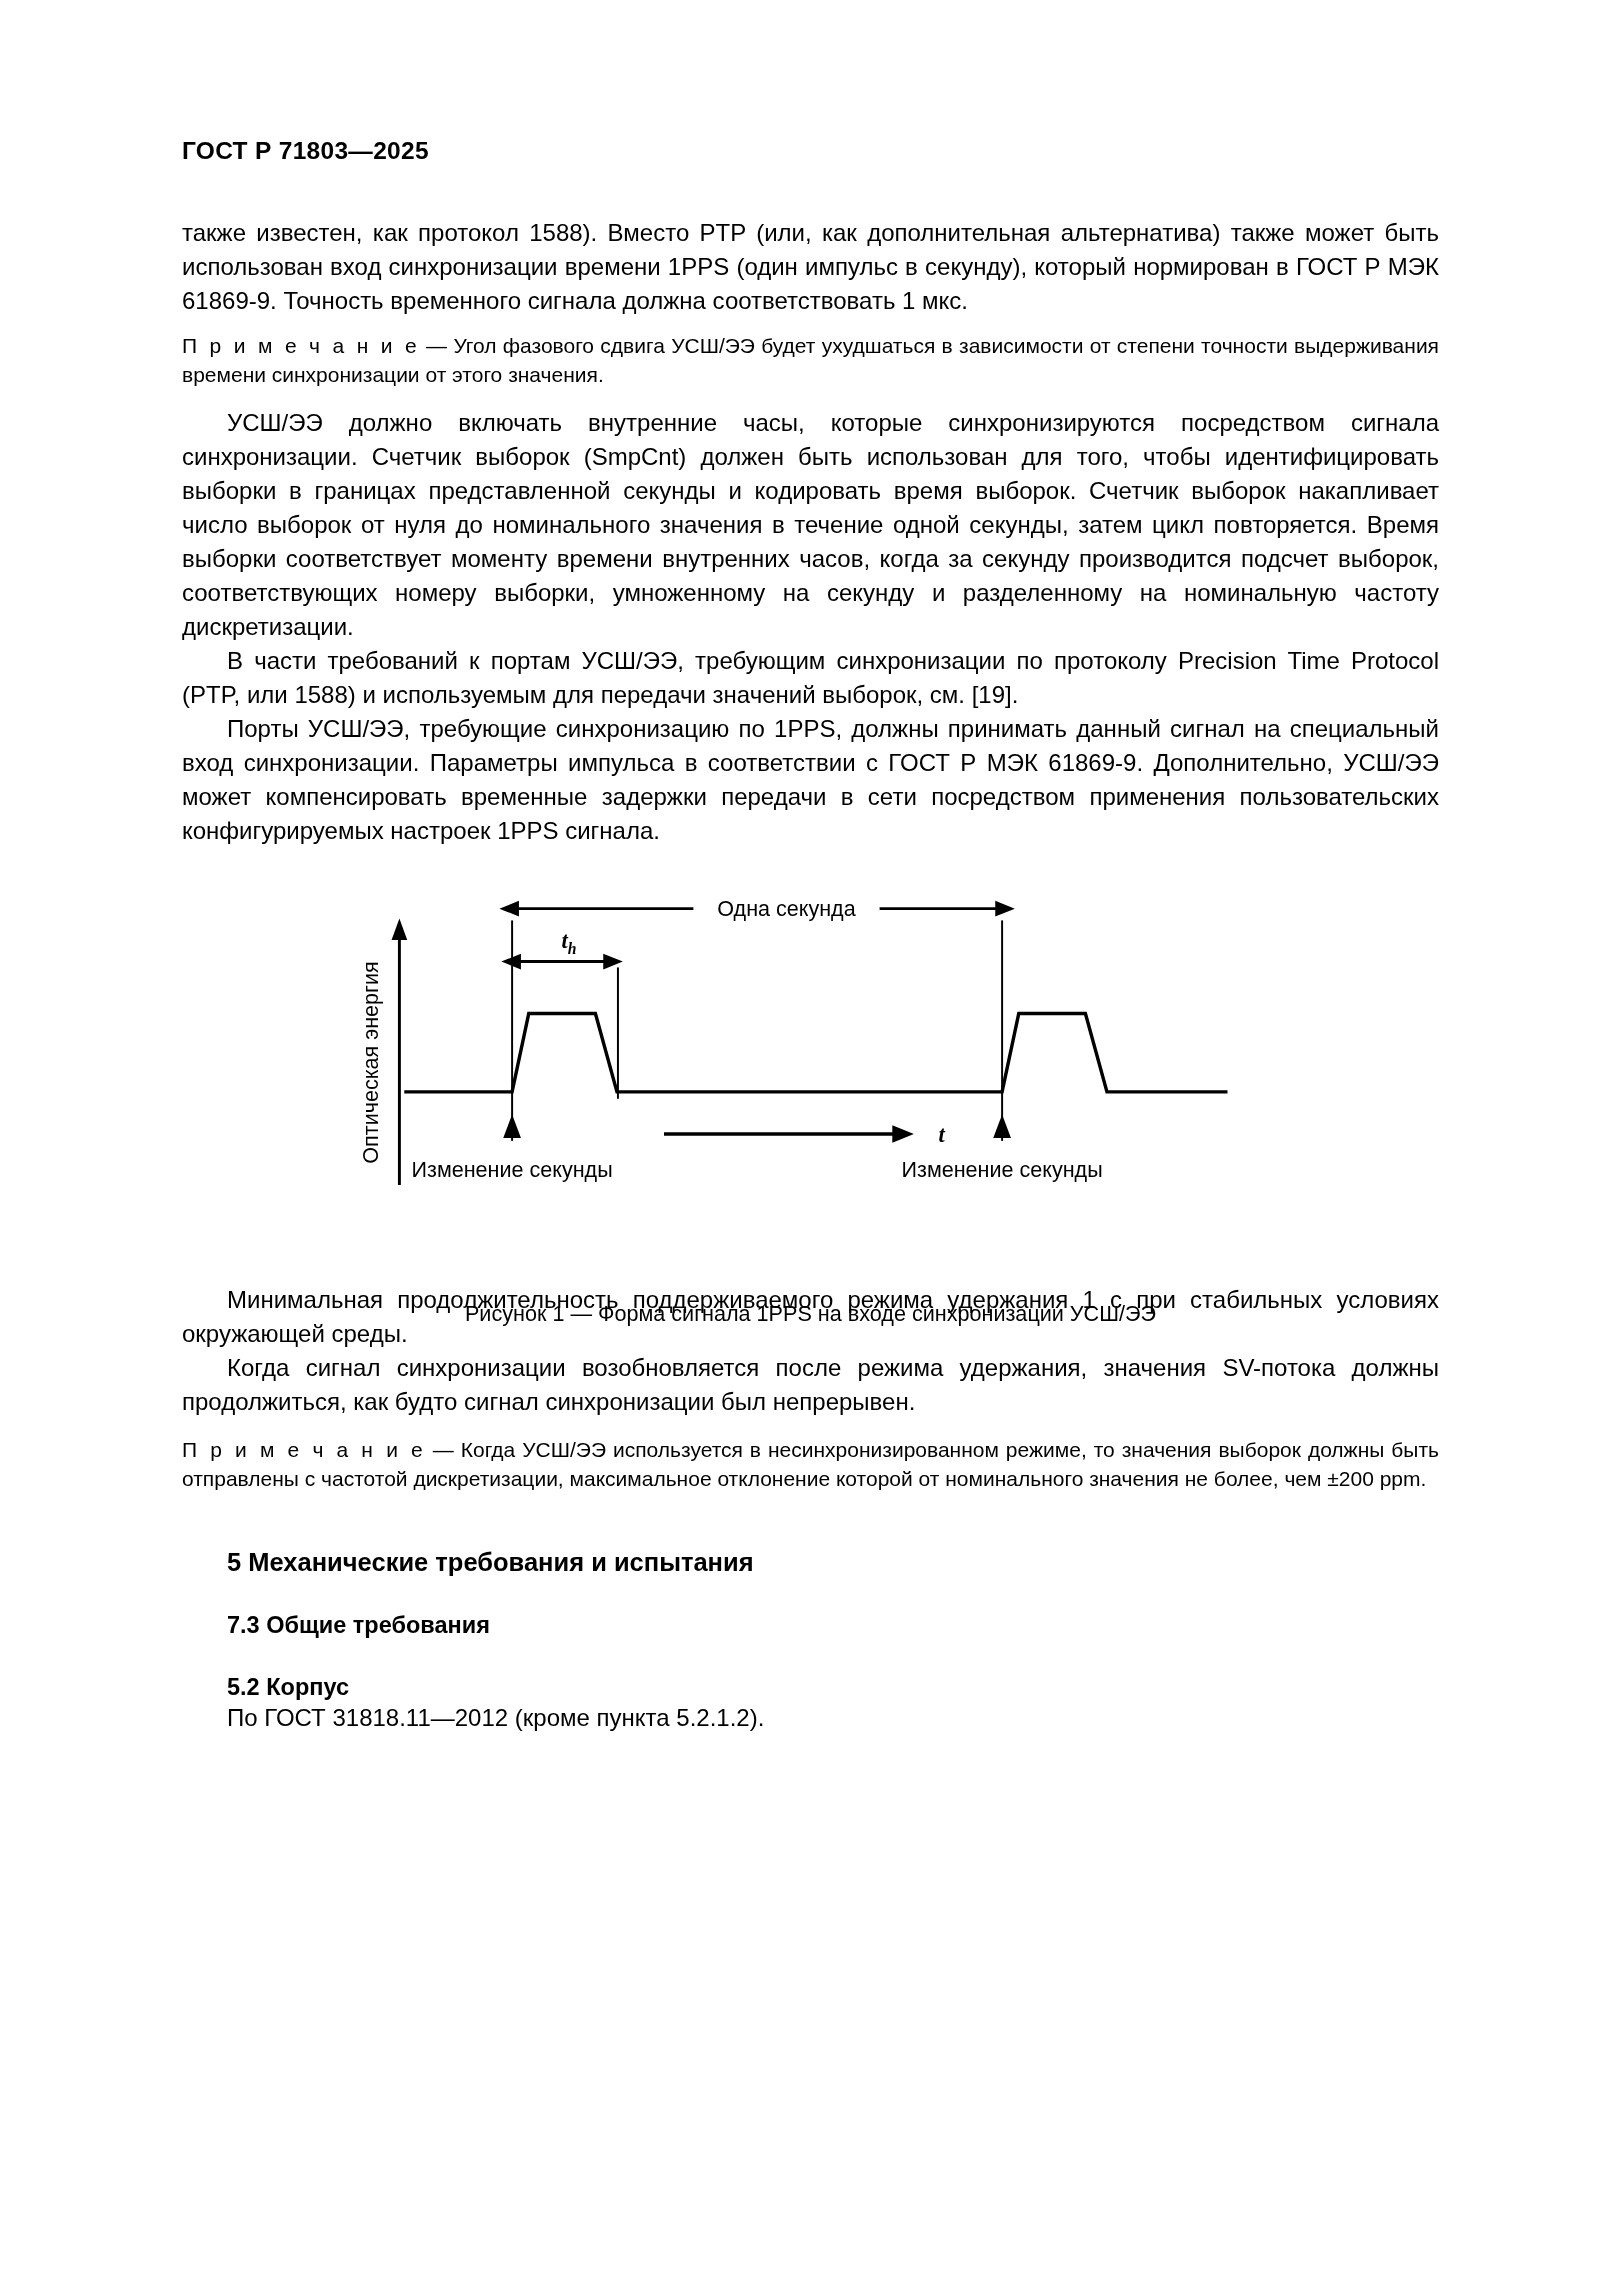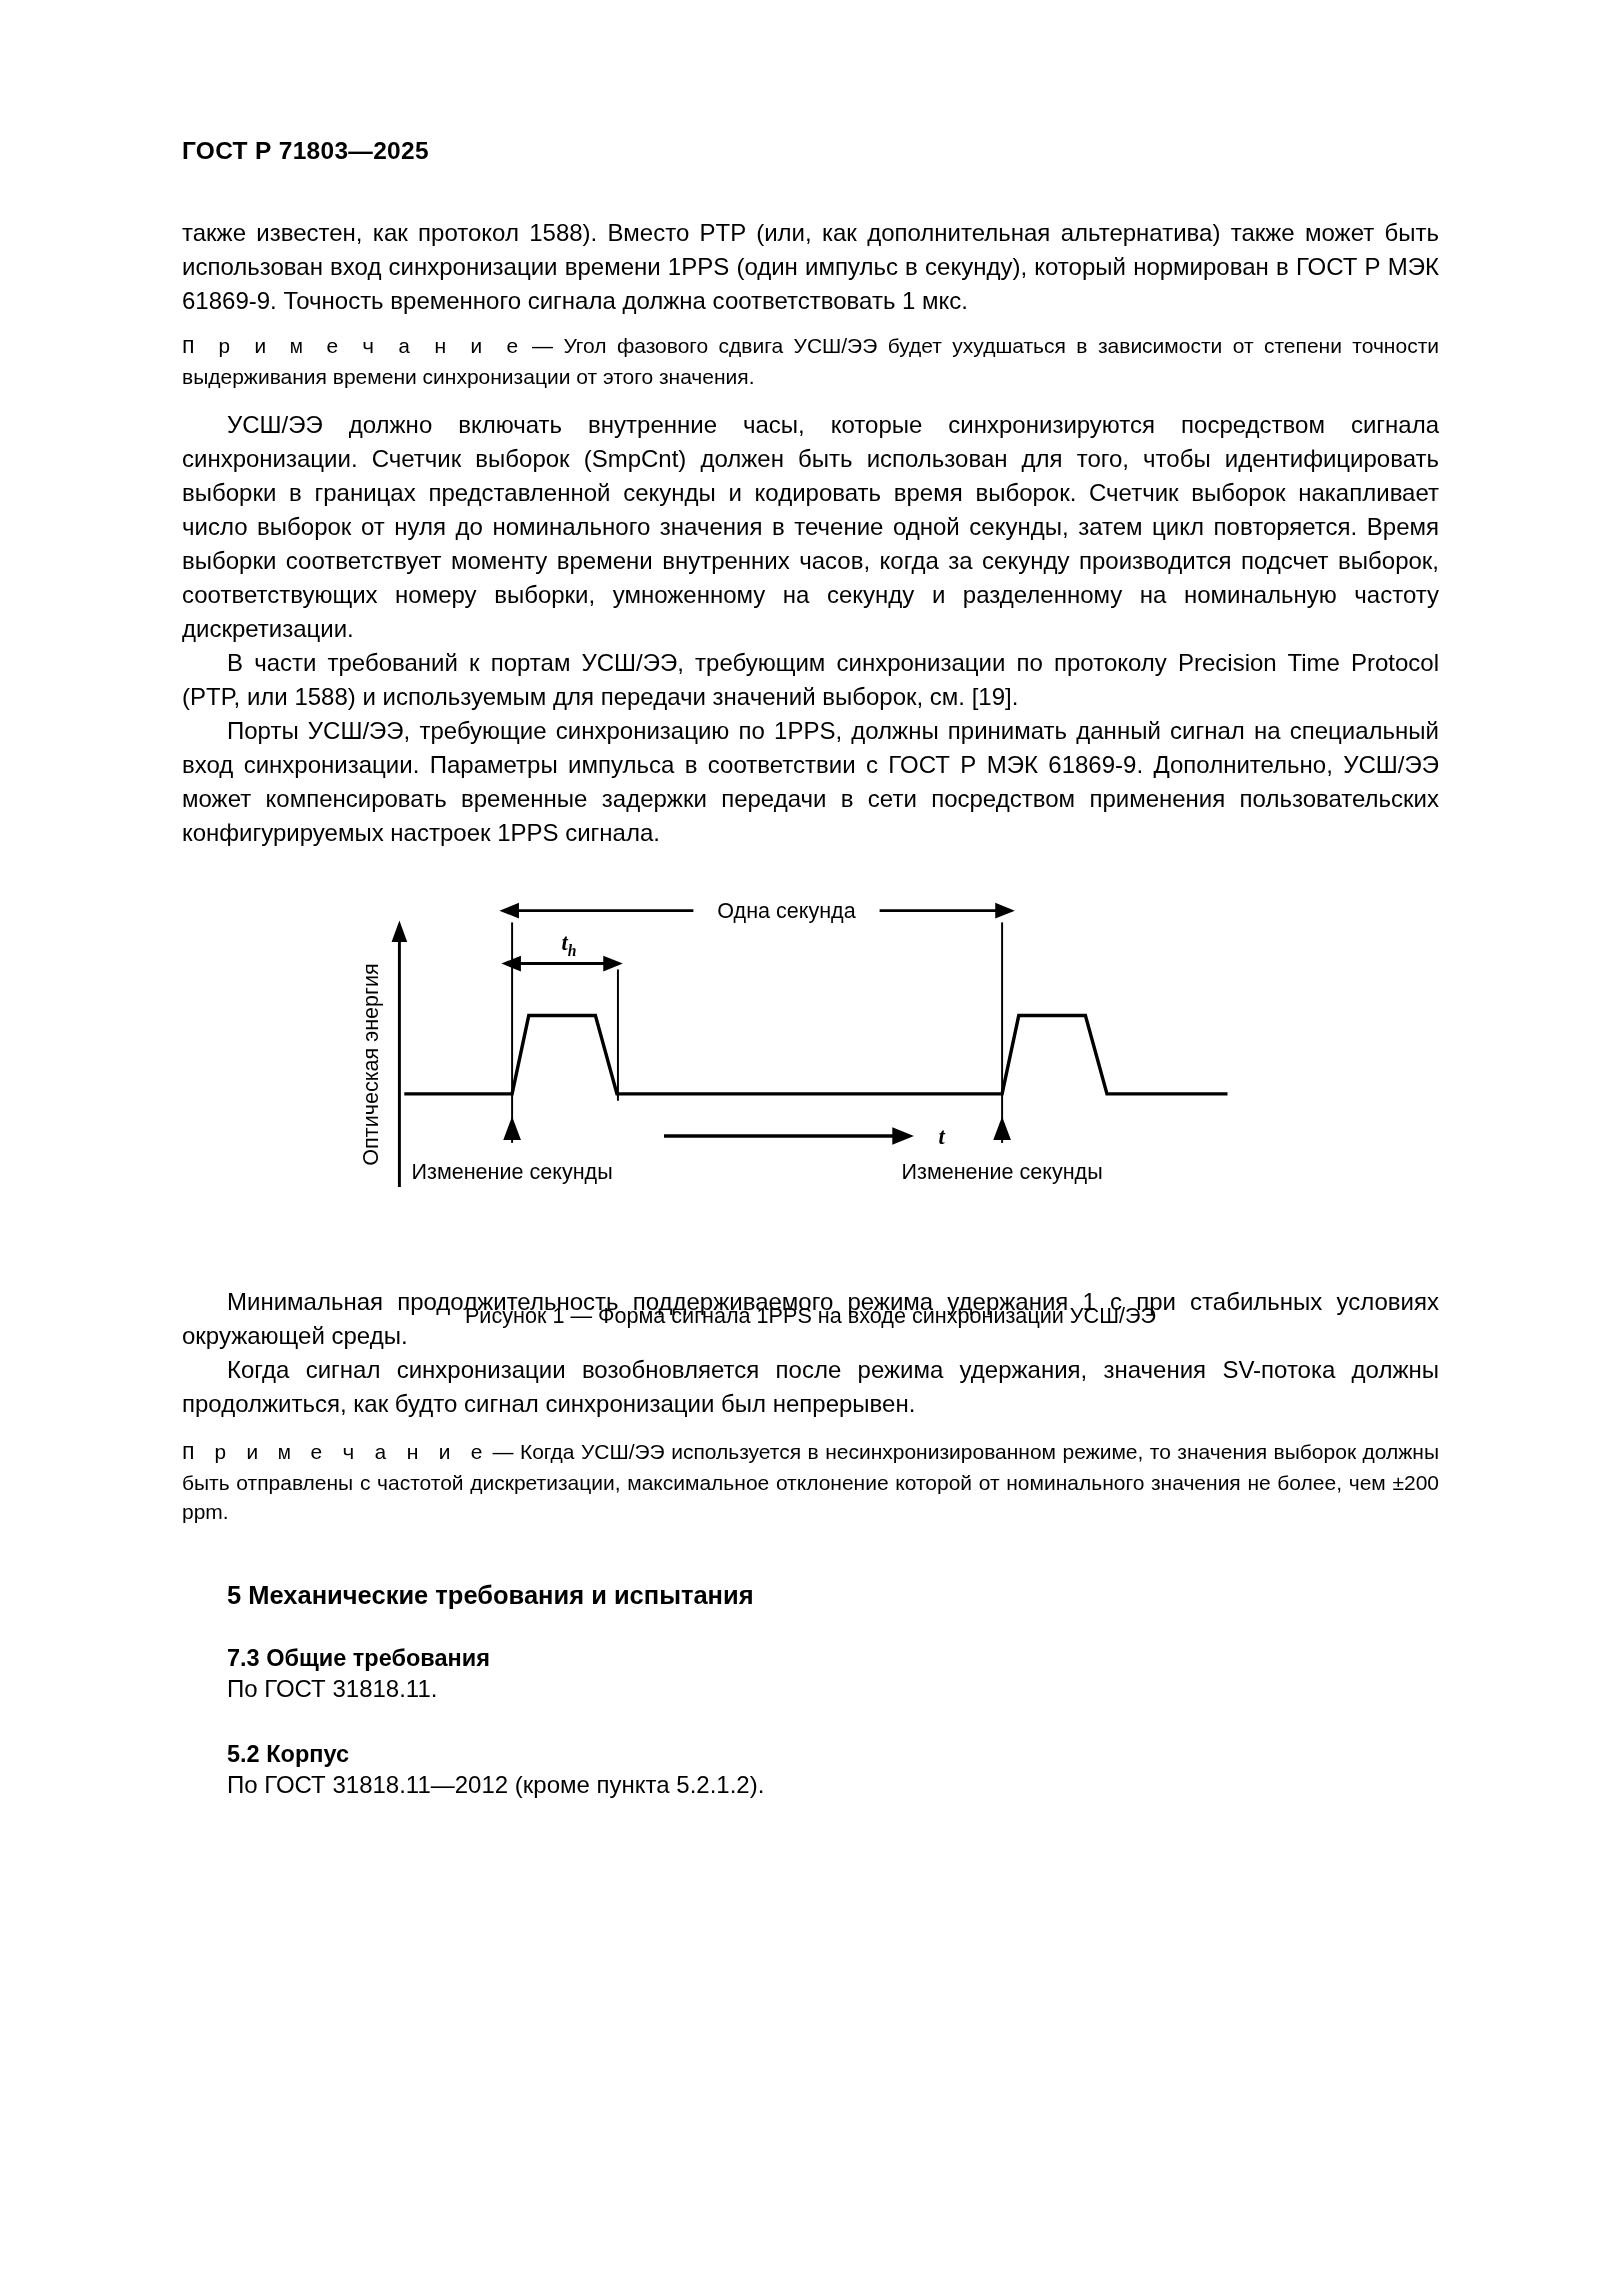--- a/index.html
+++ b/index.html
@@ -42,21 +42,20 @@
     text-indent: 45px;
   }
   p.note {
     font-size: 21px;
     line-height: 29px;
     margin: 12.7px 0 0 0;
     text-align: justify;
   }
   p.note .note-label {
     letter-spacing: 3.1px;
-    font-family: Liberation Mono, monospace;
   }
   
   .figure {
     margin-top: 43px;
     position: relative;
     height: 392px;
   }
   .figure svg {
     display: block;
     margin: 0 auto;
@@ -164,21 +163,20 @@
 
     <p class="body-text indent gap-para">Когда сигнал синхронизации возобновляется после режима удержания, значения SV-потока должны продолжиться, как будто сигнал синхронизации был непрерывен.</p>
 
     <p class="note" style="margin-top:15.7px;">
       <span class="note-label">П р и м е ч а н и е</span><span> — Когда УСШ/ЭЭ используется в несинхронизированном режиме, то значения выборок должны быть отправлены с частотой дискретизации, максимальное отклонение которой от номинального значения не более, чем ±200 ppm.</span>
     </p>
 
     <h2 class="section-title">5 Механические требования и испытания</h2>
 
     <h3 class="subsection-title">7.3 Общие требования</h3>
-    <p class="body-text indent after-title">По ГОСТ 31818.11.</p>
 
     <h3 class="subsection-title">5.2 Корпус</h3>
 
     <p class="body-text indent after-title">По ГОСТ 31818.11—2012 (кроме пункта 5.2.1.2).</p>
 
   </div>
 
   <div class="page-number">12</div>
 
 </div>

